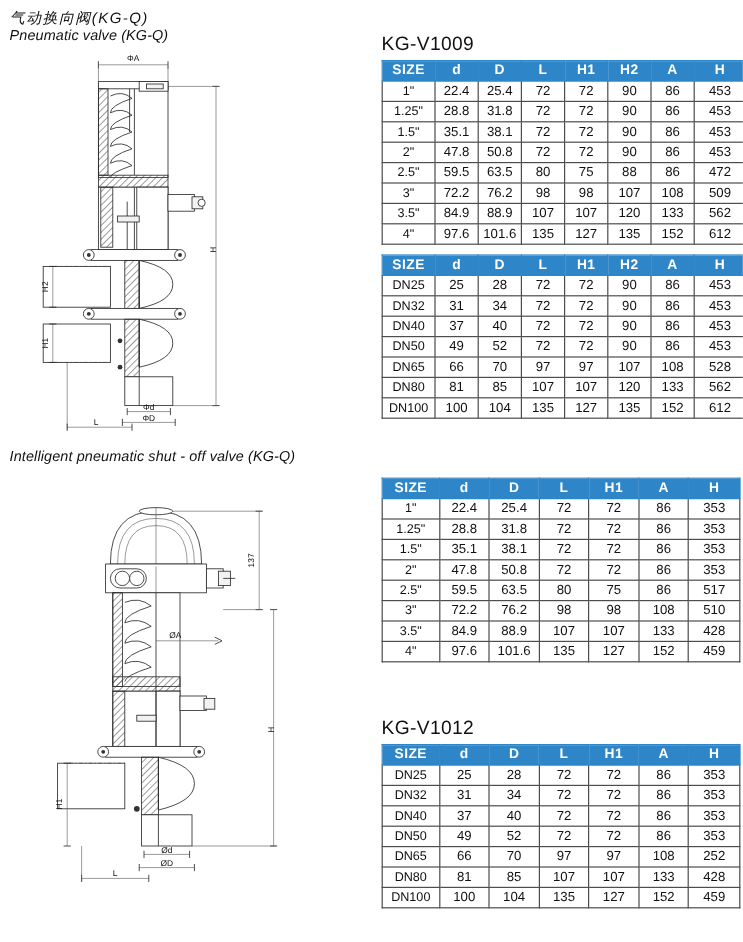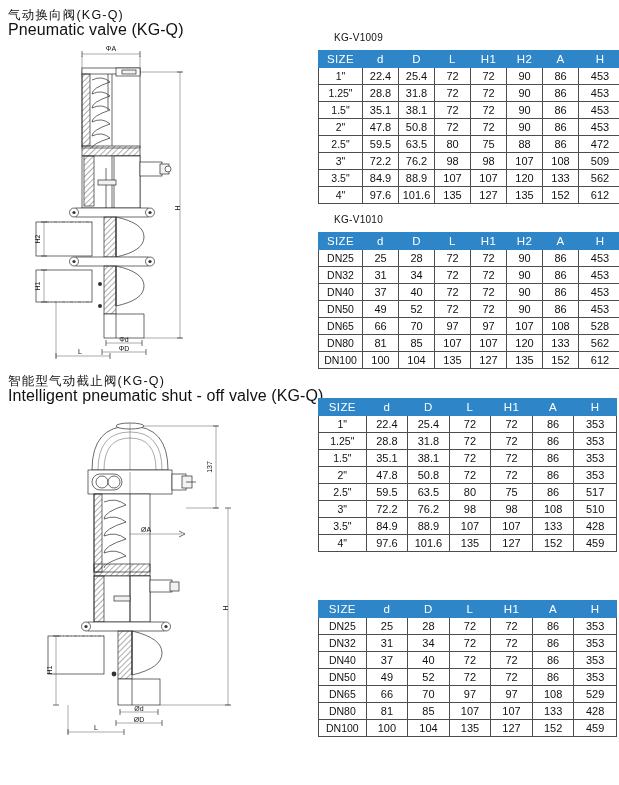--- a/index.html
+++ b/index.html
@@ -12,66 +12,66 @@
     overflow: hidden;
   }
   .page { position: relative; width: 619px; height: 785px; }
 
   
   .left-col { position: absolute; left: 0; top: 0; width: 312px; height: 785px; }
 
   .sec-title { position: absolute; left: 8px; }
   .sec-title .cn {
     font-size: 12.5px; letter-spacing: 1.2px; color: #111;
-    white-space: nowrap; line-height: 15px;
+    white-space: nowrap; line-height: 15px; font-style: italic;
   }
   .sec-title .en {
-    font-size: 16px; color: #111; white-space: nowrap;
-    line-height: 13px; letter-spacing: .1px;
+    font-size: 12px; color: #111; white-space: nowrap;
+    line-height: 13px; letter-spacing: .1px; font-style: italic;
   }
   #title-1 { top: 8px; }
   #title-2 { top: 374px; }
 
   .drawing { position: absolute; }
   #drawing-1 { left: 30px; top: 38px; width: 230px; height: 330px; }
   #drawing-2 { left: 30px; top: 412px; width: 230px; height: 372px; }
   .drawing svg { display: block; }
 
   
   .right-col { position: absolute; left: 318px; top: 0; width: 301px; }
 
   .tbl-block { position: absolute; left: 0; width: 299px; }
   #block-1009 { top: 30px; }
   #block-1010 { top: 212px; }
   #block-1011 { top: 398px; }
   #block-1012 { top: 600px; }
 
   .tbl-caption {
-    font-size: 10px; color: #111; letter-spacing: .3px;
-    margin-bottom: 5px; line-height: 15px; margin-left: 16px;
+    font-size: 16px; color: #111; letter-spacing: .3px;
+    margin-bottom: 5px; line-height: 15px;
   }
 
   table.spec {
     border-collapse: collapse;
     width: 299px;
     table-layout: fixed;
   }
   table.spec th, table.spec td {
     border: 1px solid #4d4d4d;
     text-align: center;
     font-size: 11px;
     height: 17px;
     line-height: 15px;
     padding: 0;
     font-family: "Liberation Sans", sans-serif;
   }
   table.spec thead th {
     background: #2E86C8;
     color: #ffffff;
-    font-weight: normal;
+    font-weight: bold;
     font-size: 11.5px;
     border-color: #2E86C8;
     letter-spacing: .4px;
   }
   table.spec tbody td { background: #ffffff; color: #111; }
   table.spec tbody td:first-child { font-size: 10.5px; }
 
   
   table.c8 col.cw-size { width: 44px; }
   table.c8 col.cw-n { width: 36px; }
@@ -227,21 +227,20 @@
         <g>
           <line class="ln-thin" x1="26" y1="318" x2="80" y2="318"></line>
           <path class="ln" d="M26 315 L26 321 M80 315 L80 321"></path>
           <text class="dim" x="50" y="316" text-anchor="middle">L</text>
           <line class="ln-thin" x1="26" y1="264" x2="26" y2="320"></line>
         </g>
       </svg>
     </div>
 
     <div class="sec-title" id="title-2">
-      <div class="cn">智能型气动截止阀(KG-Q)</div>
       <div class="en">Intelligent pneumatic shut - off valve (KG-Q)</div>
     </div>
 
     <div class="drawing" id="drawing-2">
       <svg width="230" height="372" viewBox="0 0 230 372">
 
         <g>
           <path class="wh" d="M62 58 q0 -44 38 -44 q38 0 38 44 z"></path>
           <path class="ln-thin" d="M68 58 q0 -38 32 -38 q32 0 32 38"></path>
           <path class="ln-thin" d="M74 58 q0 -32 26 -32 q26 0 26 32"></path>
@@ -454,21 +453,20 @@
               <td>127</td>
               <td>135</td>
               <td>152</td>
               <td>612</td>
             </tr>
           </tbody>
       </table>
     </div>
 
     <div class="tbl-block" id="block-1010">
-      <div class="tbl-caption">KG-V1010</div>
       <table class="spec c8">
         <colgroup>
           <col class="cw-size">
             <col class="cw-n">
             <col class="cw-n">
             <col class="cw-n">
           <col class="cw-n">
             <col class="cw-n">
             <col class="cw-n">
             <col class="cw-last">
@@ -653,20 +651,21 @@
               <td>135</td>
               <td>127</td>
               <td>152</td>
               <td>459</td>
             </tr>
           </tbody>
       </table>
     </div>
 
     <div class="tbl-block" id="block-1012">
+      <div class="tbl-caption">KG-V1012</div>
       <table class="spec c7">
         <colgroup>
           <col class="cw-size">
             <col class="cw-n">
             <col class="cw-n">
             <col class="cw-n">
           <col class="cw-n">
             <col class="cw-n">
             <col class="cw-last">
         </colgroup>
@@ -718,21 +717,21 @@
               <td>86</td>
               <td>353</td>
             </tr>
             <tr>
               <td>DN65</td>
               <td>66</td>
               <td>70</td>
               <td>97</td>
               <td>97</td>
               <td>108</td>
-              <td>529</td>
+              <td>252</td>
             </tr>
             <tr>
               <td>DN80</td>
               <td>81</td>
               <td>85</td>
               <td>107</td>
               <td>107</td>
               <td>133</td>
               <td>428</td>
             </tr>

